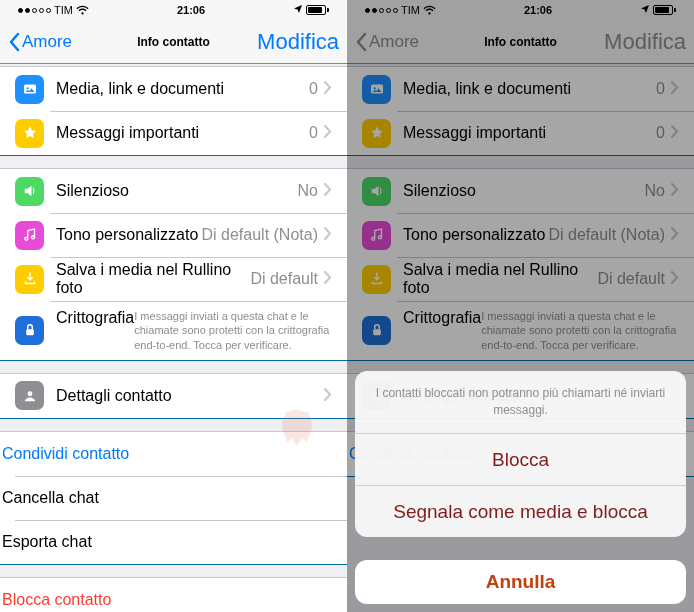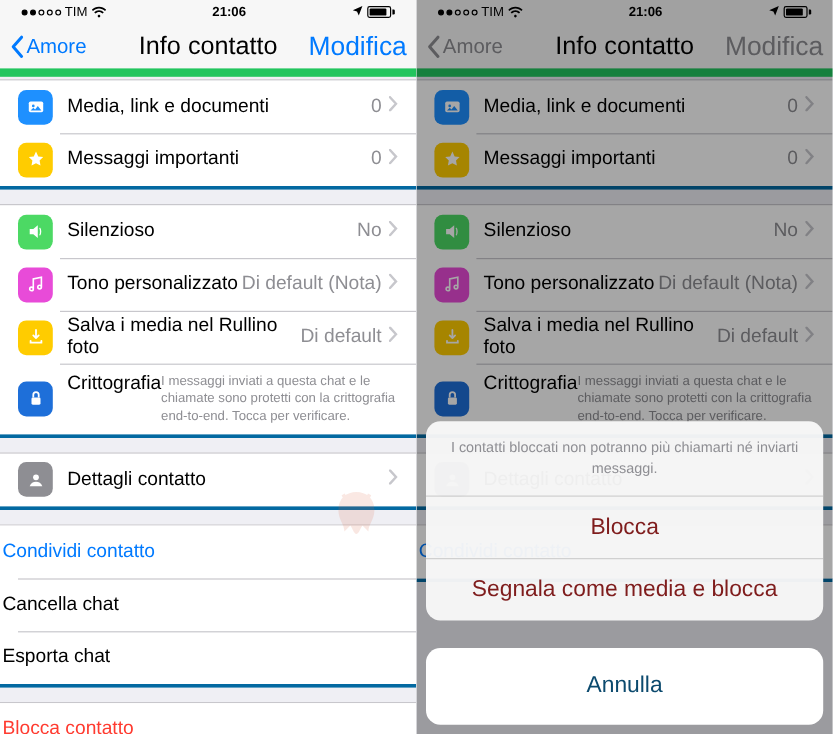--- a/index.html
+++ b/index.html
@@ -9,28 +9,28 @@
 .status-bar{height:20px;display:flex;align-items:center;justify-content:space-between;padding:0 18px;font-size:11px;font-weight:500;background:#f7f7f7;color:#000}
 .status-left,.status-right{display:flex;align-items:center;gap:3px}
 .dots{display:flex;gap:2px}
 .dot{width:5px;height:5px;border-radius:50%;border:1px solid #000}
 .dot.filled{background:#000}
 .wifi-icon svg{display:block}
 .battery{display:flex;align-items:center;gap:1px}
 .bat-body{width:20px;height:10px;border:1px solid #000;border-radius:2px;position:relative}
 .bat-fill{position:absolute;left:1px;top:1px;bottom:1px;width:14px;background:#000;border-radius:1px}
 .bat-tip{width:2px;height:4px;background:#000;border-radius:0 1px 1px 0}
-.nav-bar{height:44px;background:#f7f7f7;border-bottom:7px solid #22c55e;display:flex;align-items:center;padding:0 8px;position:relative}
+.nav-bar{height:44px;background:#f7f7f7;border-bottom:1px solid #22c55e;display:flex;align-items:center;padding:0 8px;position:relative}
 .nav-back{display:flex;align-items:center;color:#007aff;font-size:17px}
 .nav-back svg{margin-right:2px}
-.nav-title{position:absolute;left:0;right:0;text-align:center;font-size:21px;font-weight:400;color:#000;pointer-events:none}
+.nav-title{position:absolute;left:0;right:0;text-align:center;font-size:12px;font-weight:700;color:#000;pointer-events:none}
 .nav-edit{margin-left:auto;color:#007aff;font-size:22px}
 .dimmed .nav-back,.dimmed .nav-edit{color:#8e8e93}
 .content{height:calc(612px - 64px);overflow:hidden}
-.group{margin-top:12px;background:#fff;border-top:1px solid #c8c7cc;border-bottom:3px solid #0369a1}
+.group{margin-top:12px;background:#fff;border-top:1px solid #c8c7cc;border-bottom:1px solid #0369a1}
 .group.first{margin-top:2px}
 .row{display:flex;align-items:center;min-height:44px;padding:0 15px 0 15px;position:relative}
 .row+.row::before{content:"";position:absolute;left:50px;right:0;top:0;height:1px;background:#c8c7cc}
 .icon-box{width:29px;height:29px;border-radius:7px;margin-right:12px;display:flex;align-items:center;justify-content:center;flex-shrink:0}
 .icon-box svg{width:18px;height:18px}
 .row-label{font-size:16px;color:#000;flex:1}
 .row-value{font-size:16px;color:#8e8e93;margin-right:6px}
 .chev{color:#c7c7cc}
 .row-sub{font-size:11px;color:#8e8e93;line-height:1.3}
 .row-col{display:flex;flex:1;padding:8px 0}
@@ -38,21 +38,21 @@
 .link-row+.link-row::before{content:"";position:absolute;left:15px;right:0;top:0;height:1px;background:#c8c7cc}
 .link-blue{color:#007aff}
 .link-gray{color:#000}
 .link-red{color:#ff3b30}
 .watermark{position:absolute;right:20px;top:400px;opacity:.15;z-index:1;pointer-events:none}
 .action-sheet{position:absolute;left:8px;right:8px;bottom:8px;z-index:10}
 .sheet-group{background:rgba(248,248,248,.96);border-radius:12px;overflow:hidden;margin-bottom:23px}
 .sheet-msg{padding:14px 20px;text-align:center;font-size:12px;color:#8e8e93;line-height:1.4}
 .sheet-btn{height:52px;display:flex;align-items:center;justify-content:center;font-size:19px;border-top:1px solid rgba(0,0,0,.15)}
 .sheet-red{color:#7f1d1d}
-.sheet-cancel{background:#fff;border-radius:12px;height:64px;display:flex;align-items:center;justify-content:center;font-size:19px;font-weight:400;color:#0c4a6e}
+.sheet-cancel{background:#fff;border-radius:12px;height:44px;display:flex;align-items:center;justify-content:center;font-size:19px;font-weight:700;color:#c2410c}
 </style>
 </head>
 <body>
 
 <div class="screen">
   <div class="status-bar">
     <div class="status-left">
       <div class="dots">
         <span class="dot filled"></span>
           <span class="dot filled"></span>

